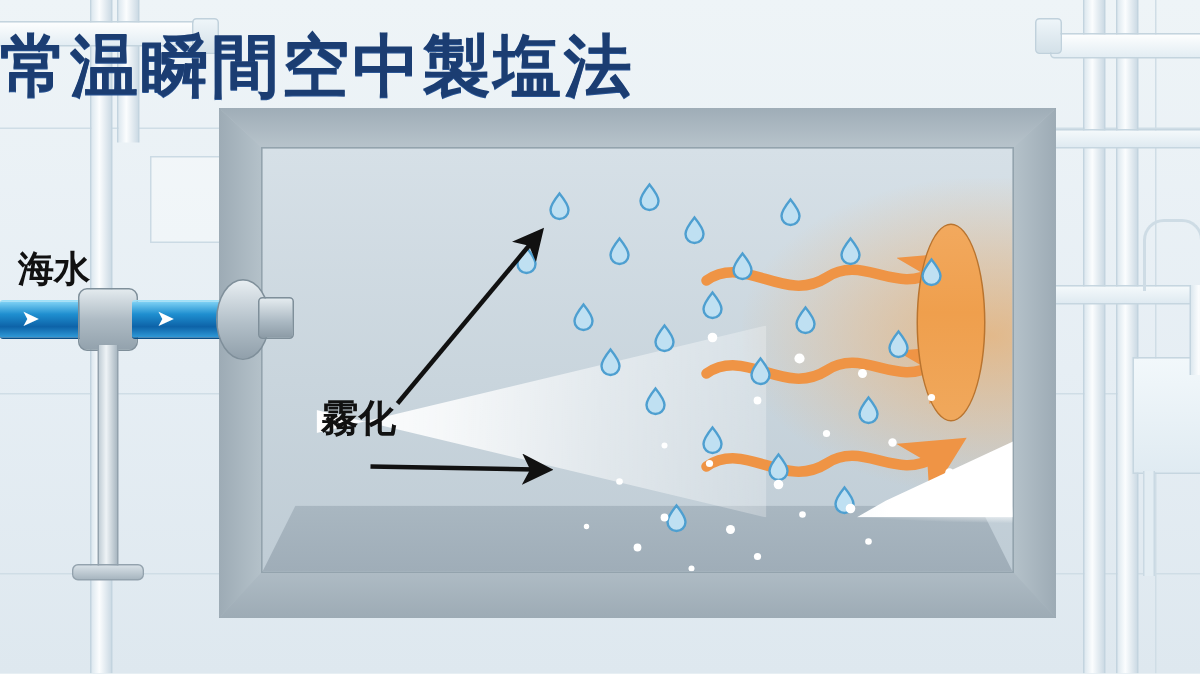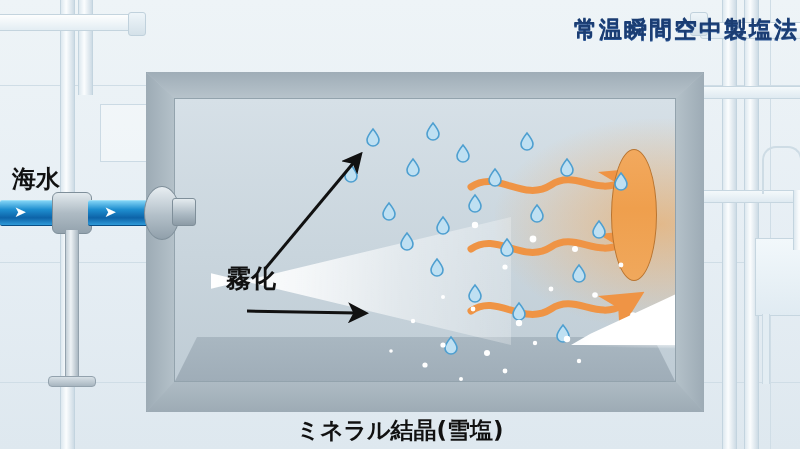--- a/index.html
+++ b/index.html
@@ -19,22 +19,22 @@
   .pipe-h{position:absolute;height:11px;background:linear-gradient(180deg,#f4f9fb,#dfeaf1);border-top:1px solid #c6d6e0;border-bottom:1px solid #c6d6e0;}
   .light{position:absolute;height:15px;border-radius:3px;
     background:linear-gradient(180deg,#fdfefe,#e3edf3);border:1px solid #c4d4de;}
   .light-cap{position:absolute;height:22px;width:16px;border-radius:3px;
     background:linear-gradient(180deg,#eef5f9,#d4e1e9);border:1px solid #c0d1dc;}
   .sink{position:absolute;background:linear-gradient(180deg,#f2f8fb,#e0ebf2);border:1px solid #c6d6e0;}
   .sinkleg{position:absolute;width:6px;background:#e3edf3;border-left:1px solid #cad9e3;border-right:1px solid #cad9e3;}
   .faucet{position:absolute;border:2px solid #cedce5;border-bottom:none;border-radius:14px 14px 0 0;}
 
   
-  .title{position:absolute;left:0;right:1px;top:14px;text-align:right;
-    font-size:23px;font-weight:bold;letter-spacing:2px;
+  .title{position:absolute;left:0;right:12px;top:14px;text-align:left;
+    font-size:45px;font-weight:bold;letter-spacing:2px;
     color:#1b3d72;
     text-shadow:0 1px 0 #2c5796;}
 
   
   .chamber{position:absolute;left:146px;top:72px;width:558px;height:340px;}
   .ch-outer{position:absolute;inset:0;background:linear-gradient(180deg,#b8c4cc,#a9b7c0);
     border:1px solid #8d9ca6;}
   .ch-inner{position:absolute;left:28px;top:26px;right:28px;bottom:30px;
     background:linear-gradient(180deg,#d6e0e7 0%,#c9d5dd 55%,#bfccd5 100%);
     border:1px solid #93a3ad;overflow:hidden;}
@@ -63,21 +63,21 @@
     background:radial-gradient(ellipse at 92% 50%,rgba(244,160,70,.55) 0%,rgba(244,168,88,.30) 38%,rgba(244,175,100,0) 72%);}
 
   
   .cone{position:absolute;left:36px;top:118px;width:300px;height:128px;
     clip-path:polygon(0 44%,0 56%,100% 0,100% 100%);
     background:linear-gradient(90deg,rgba(255,255,255,.98) 0%,rgba(255,255,255,.82) 30%,rgba(255,255,255,.50) 62%,rgba(255,255,255,.26) 100%);
     filter:blur(.4px);}
 
   
   .lbl{position:absolute;font-weight:bold;color:#111;}
-  .lbl-mist{left:214px;top:262px;font-size:25px;margin-left:12px;}
+  .lbl-mist{left:214px;top:262px;font-size:25px;}
   .lbl-wind{left:607px;top:173px;font-size:26px;}
   .lbl-sea{left:12px;top:163px;font-size:24px;font-weight:bold;color:#111;}
   .caption{position:absolute;left:0;right:0;top:415px;text-align:center;
     font-size:23px;font-weight:bold;color:#111;}
 
   
   svg.arrows{position:absolute;inset:0;overflow:visible;}
 
   
   .spipe{position:absolute;height:24px;border-radius:2px;
@@ -240,15 +240,14 @@
   <div class="coupler" style="left:52px;top:192px;width:38px;height:40px;"></div>
   <div class="spipe" style="left:88px;top:200px;width:62px;"></div>
   <div class="wa" style="left:104px;top:205px;">➤</div>
   <div class="nozhead" style="left:144px;top:186px;width:34px;height:52px;"></div>
   <div class="noztip" style="left:172px;top:198px;width:22px;height:26px;border-radius:3px;"></div>
   <div class="stand" style="left:65px;top:230px;height:148px;"></div>
   <div class="standfoot" style="left:48px;top:376px;width:46px;"></div>
 
   <div class="lbl lbl-sea">海水</div>
   <div class="lbl lbl-mist">霧化</div>
-  <div class="caption">ミネラル結晶(雪塩)</div>
 
 </div>
 
 </body></html>

